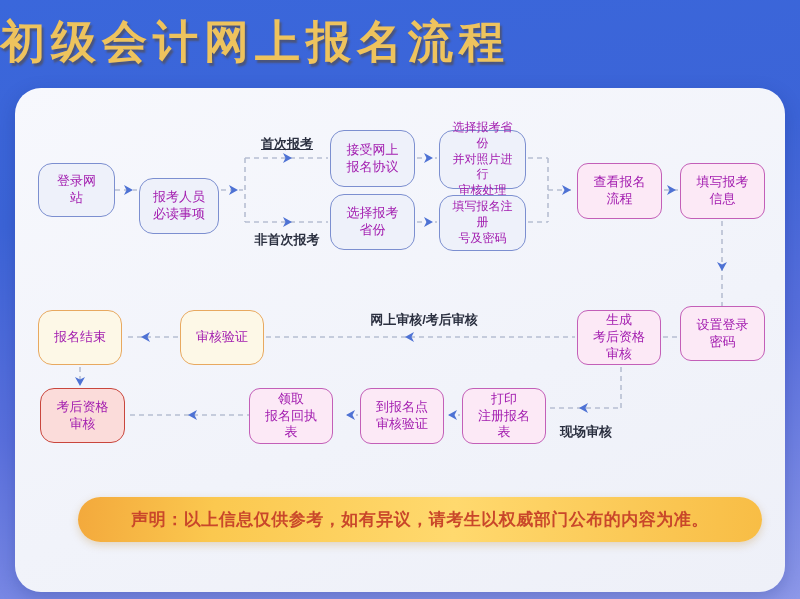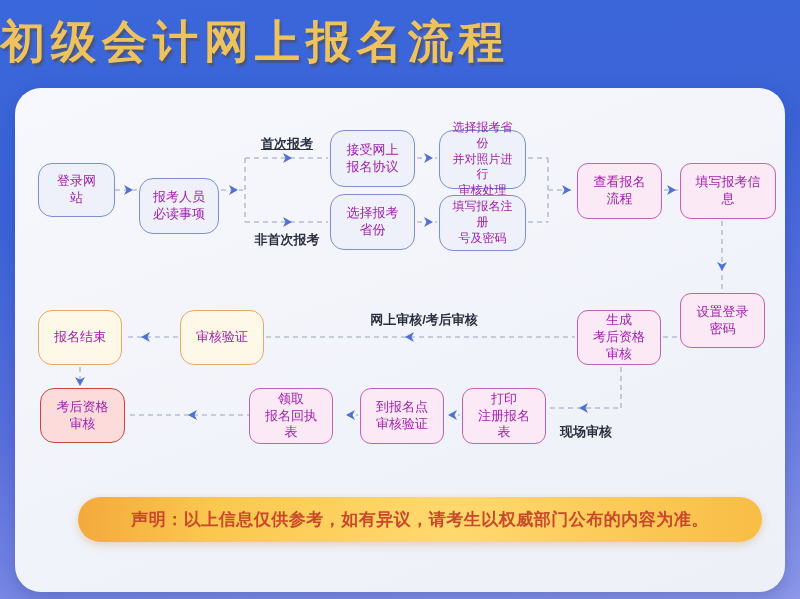--- a/index.html
+++ b/index.html
@@ -106,22 +106,22 @@
 必读事项</div>
   <div class="node n-blue" style="left:330px; top:130px; width:85px; height:57px;">接受网上
 报名协议</div>
   <div class="node n-blue" style="left:330px; top:194px; width:85px; height:56px;">选择报考省份</div>
   <div class="node n-blue n-sm" style="left:439px; top:130px; width:87px; height:59px;">选择报考省份
 并对照片进行
 审核处理</div>
   <div class="node n-blue n-sm" style="left:439px; top:195px; width:87px; height:56px;">填写报名注册
 号及密码</div>
   <div class="node n-pink" style="left:577px; top:163px; width:85px; height:56px;">查看报名流程</div>
-  <div class="node n-pink" style="left:680px; top:163px; width:96px; height:56px;">填写报考信息</div>
-  <div class="node n-pink" style="left:680px; top:293px; width:85px; height:55px;">设置登录密码</div>
+  <div class="node n-pink" style="left:680px; top:163px; width:85px; height:56px;">填写报考信息</div>
+  <div class="node n-pink" style="left:680px; top:306px; width:85px; height:55px;">设置登录密码</div>
   <div class="node n-pink" style="left:577px; top:310px; width:84px; height:55px;">生成
 考后资格审核</div>
   <div class="node n-cream" style="left:180px; top:310px; width:84px; height:55px;">审核验证</div>
   <div class="node n-cream" style="left:38px;  top:310px; width:84px; height:55px;">报名结束</div>
   <div class="node n-red" style="left:40px;  top:388px; width:85px; height:55px;">考后资格审核</div>
   <div class="node n-pink" style="left:249px; top:388px; width:84px; height:56px;">领取
 报名回执表</div>
   <div class="node n-pink" style="left:360px; top:388px; width:84px; height:56px;">到报名点
 审核验证</div>
   <div class="node n-pink" style="left:462px; top:388px; width:84px; height:56px;">打印

